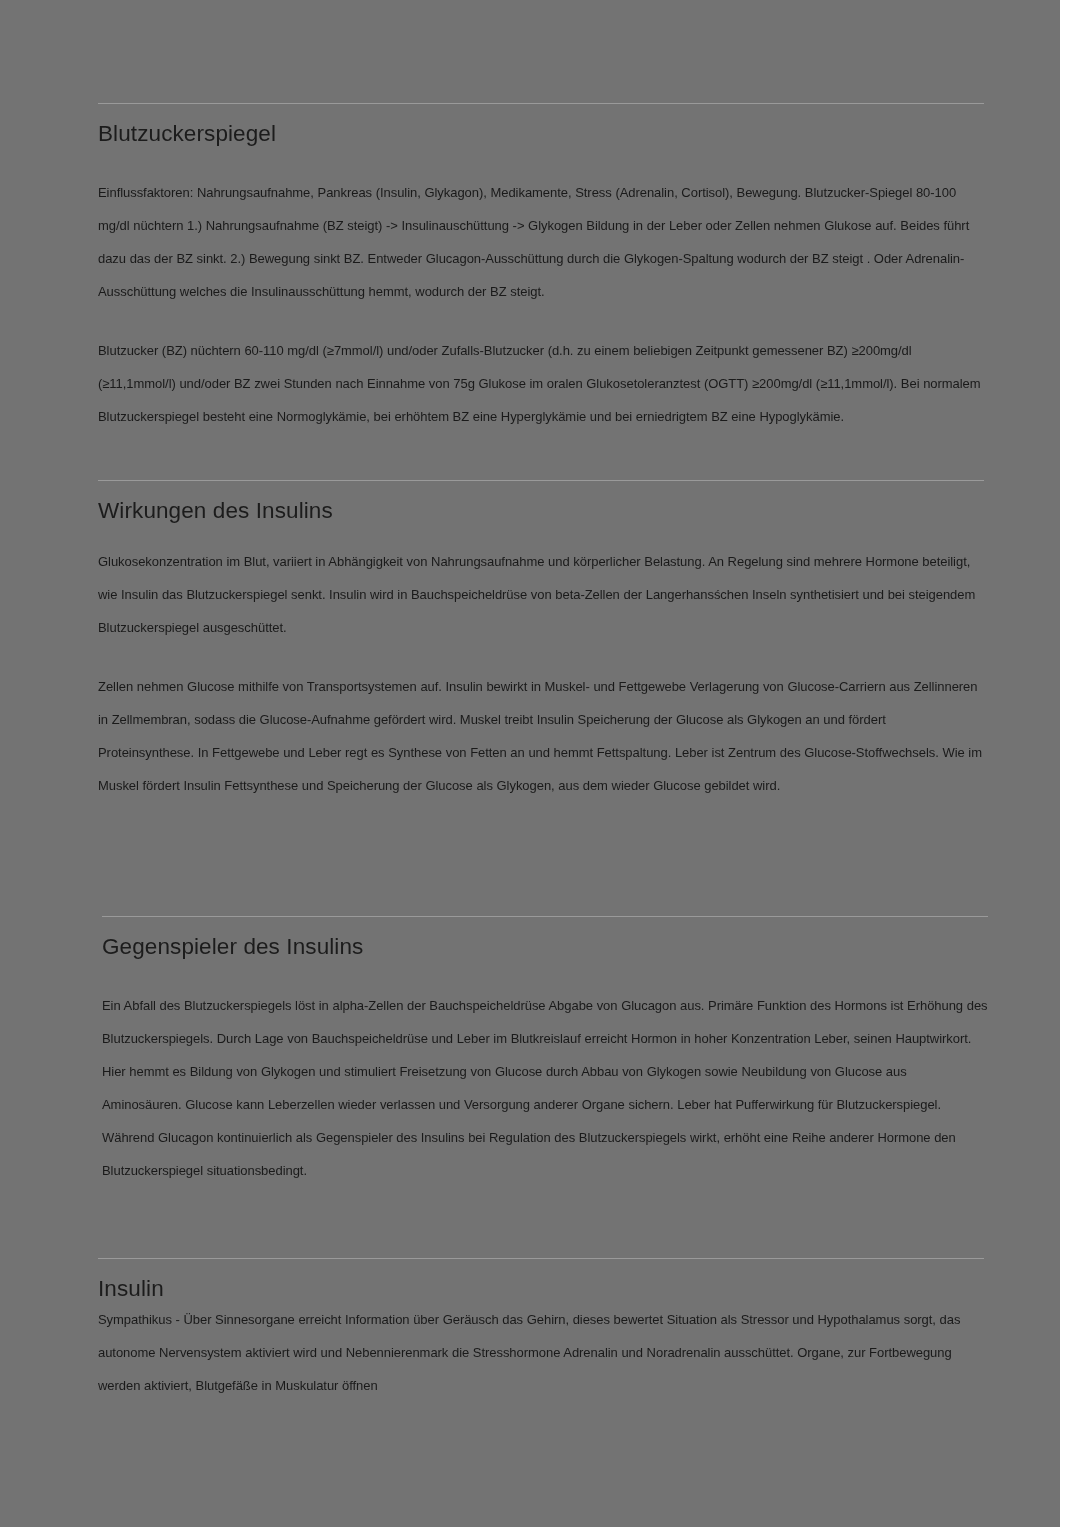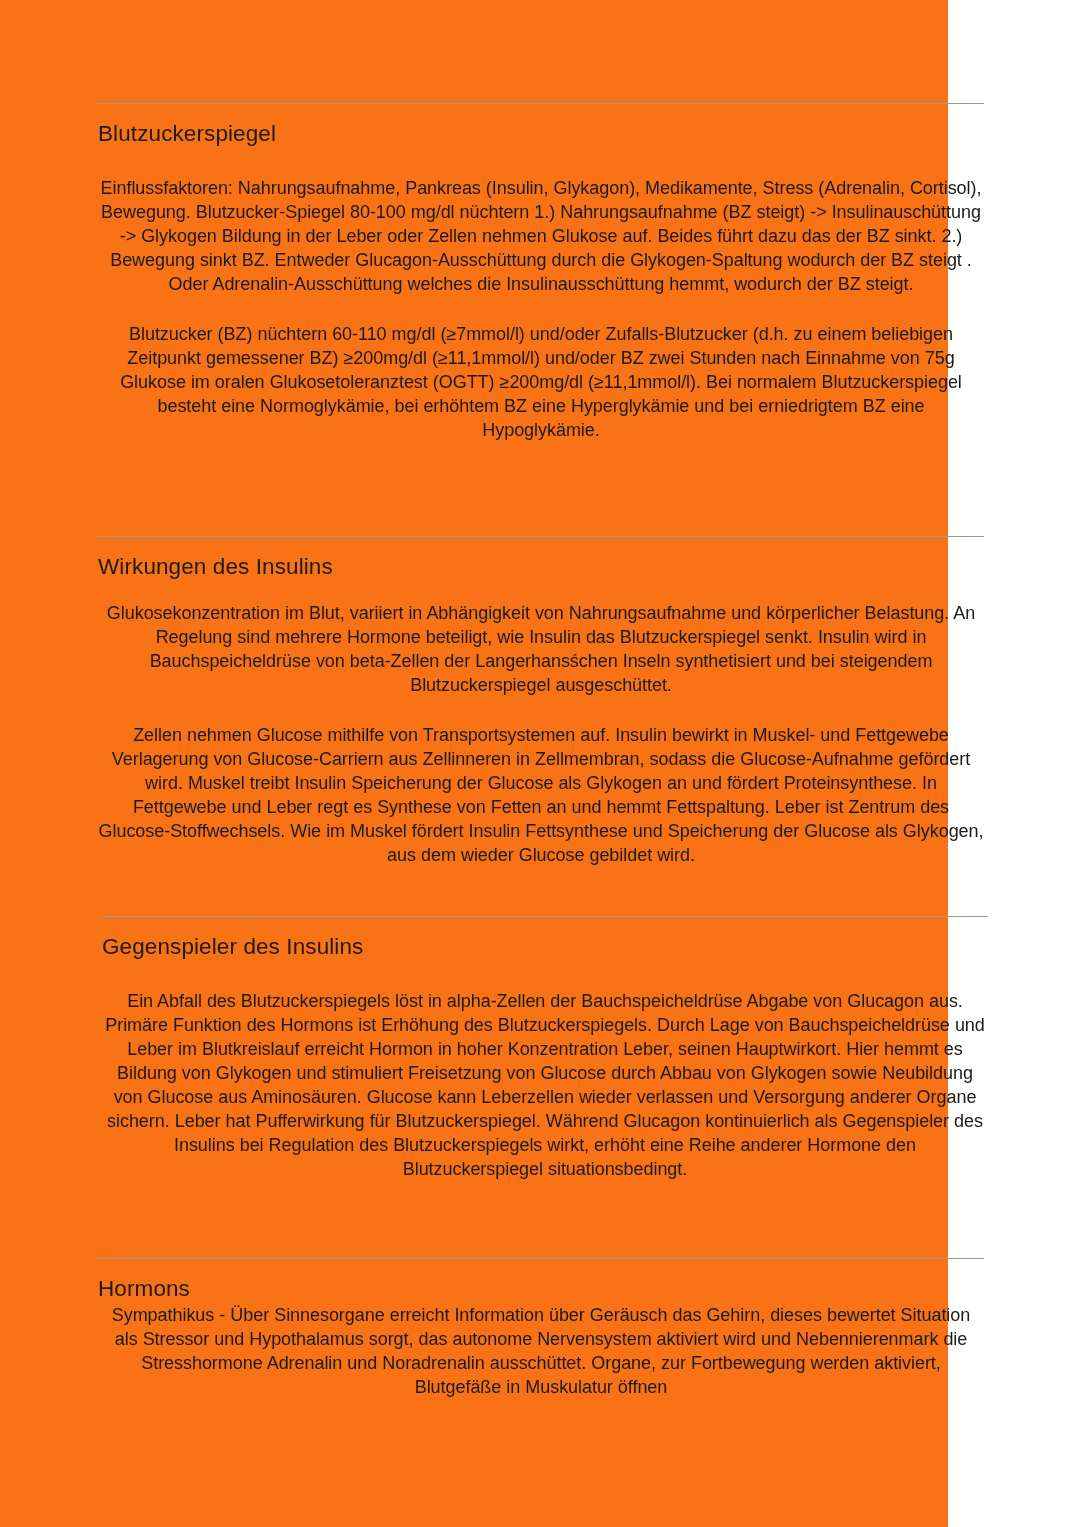--- a/index.html
+++ b/index.html
@@ -12,25 +12,25 @@
     width: 1080px;
     height: 1527px;
     font-family: "Liberation Sans", "DejaVu Sans", sans-serif;
     color: #1a1a1a;
     -webkit-font-smoothing: antialiased;
     overflow: hidden;
   }
 
   .page {
     position: relative;
-    width: 948px;
+    width: 1060px;
     height: 1527px;
     box-sizing: border-box;
     padding: 0;
-    background: #f97316;
+    background: #737373;
   }
 
   .doc-body {
     position: absolute;
     left: 98px;
     top: 0;
     width: 886px;
   }
 
   .section {
@@ -51,36 +51,36 @@
     font-size: 22.5px;
     font-weight: 400;
     line-height: 1.25;
     letter-spacing: 0.1px;
     color: #1c1c1c;
     margin: 0;
     padding: 16px 0 0 0;
   }
 
   .para {
-    font-size: 18px;
-    line-height: 24px;
+    font-size: 13px;
+    line-height: 33px;
     color: #1a1a1a;
     margin: 0;
     padding: 0;
-    text-align: center;
+    text-align: left;
     letter-spacing: -0.05px;
     word-spacing: 0.1px;
   }
 
   
   .sec-blutzucker          { position: absolute; top: 103px;  left: 0; }
   .sec-blutzucker .p1      { margin-top: 28px; }
   .sec-blutzucker .p2      { margin-top: 26px; }
 
-  .sec-wirkungen           { position: absolute; top: 536px;  left: 0; }
+  .sec-wirkungen           { position: absolute; top: 480px;  left: 0; }
   .sec-wirkungen .p1       { margin-top: 20px; }
   .sec-wirkungen .p2       { margin-top: 26px; }
 
   .sec-gegenspieler        { position: absolute; top: 916px;  left: 4px; }
   .sec-gegenspieler .p1    { margin-top: 28px; }
 
   .sec-stress              { position: absolute; top: 1258px; left: 0; }
   .sec-stress .p1          { }
 </style>
 </head>
@@ -104,18 +104,18 @@
     </section>
 
     <section class="section sec-gegenspieler">
       <hr class="section-rule">
       <h2 class="section-heading">Gegenspieler des Insulins</h2>
       <p class="para p1">Ein Abfall des Blutzuckerspiegels löst in alpha-Zellen der Bauchspeicheldrüse Abgabe von Glucagon aus. Primäre Funktion des Hormons ist Erhöhung des Blutzuckerspiegels. Durch Lage von Bauchspeicheldrüse und Leber im Blutkreislauf erreicht Hormon in hoher Konzentration Leber, seinen Hauptwirkort. Hier hemmt es Bildung von Glykogen und stimuliert Freisetzung von Glucose durch Abbau von Glykogen sowie Neubildung von Glucose aus Aminosäuren. Glucose kann Leberzellen wieder verlassen und Versorgung anderer Organe sichern. Leber hat Pufferwirkung für Blutzuckerspiegel. Während Glucagon kontinuierlich als Gegenspieler des Insulins bei Regulation des Blutzuckerspiegels wirkt, erhöht eine Reihe anderer Hormone den Blutzuckerspiegel situationsbedingt.</p>
     </section>
 
     <section class="section sec-stress">
       <hr class="section-rule">
-      <h2 class="section-heading">Hormons</h2>
+      <h2 class="section-heading">Insulin</h2>
       <p class="para p1">Sympathikus - Über Sinnesorgane erreicht Information über Geräusch das Gehirn, dieses bewertet Situation als Stressor und Hypothalamus sorgt, das autonome Nervensystem aktiviert wird und Nebennierenmark die Stresshormone Adrenalin und Noradrenalin ausschüttet. Organe, zur Fortbewegung werden aktiviert, Blutgefäße in Muskulatur öffnen</p>
     </section>
 
   </div>
 </div>
 
 </body></html>

